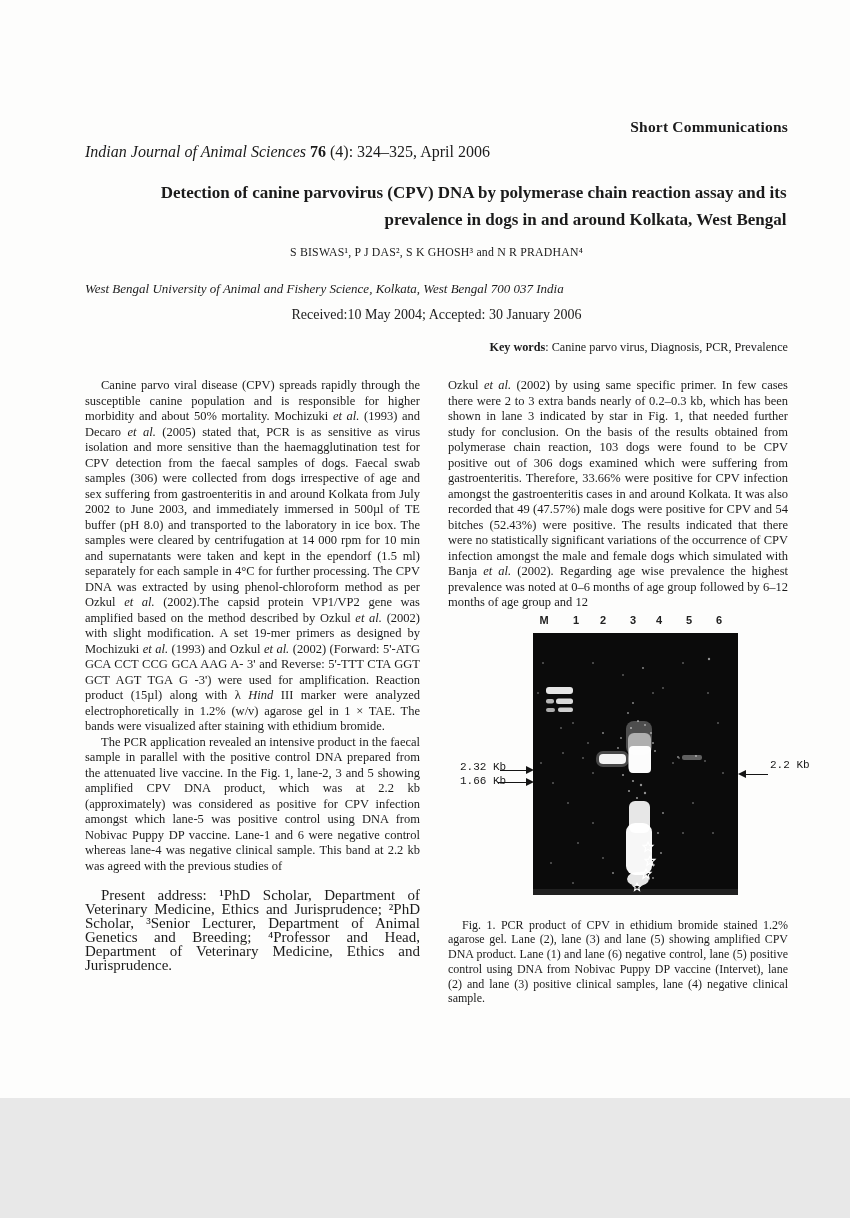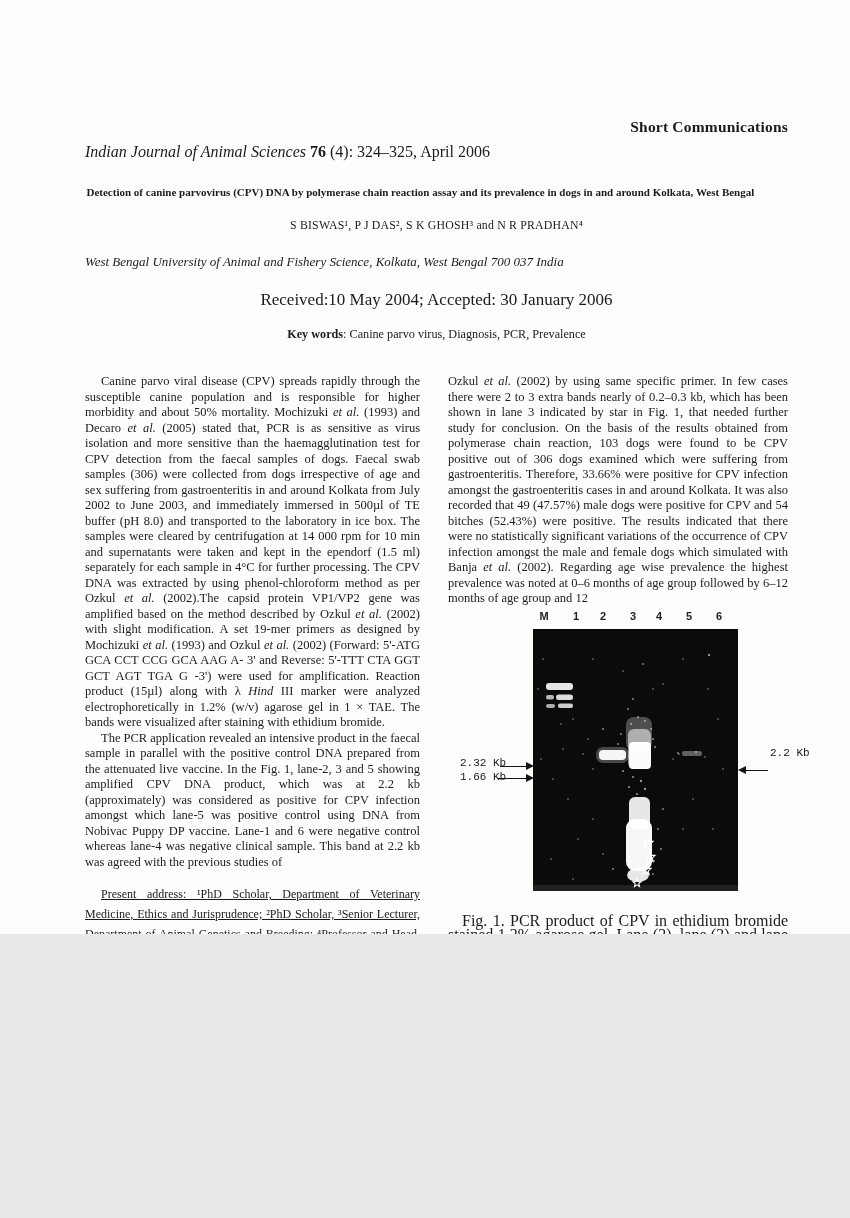--- a/index.html
+++ b/index.html
@@ -1,19 +1,19 @@
 <!DOCTYPE html>
 <html><head>
 <meta charset="utf-8">
 <title>Short Communications</title>
 <style>
   html,body{margin:0;padding:0;background:#e8e8e8;}
   .page{
     position:relative;
-    width:850px;height:934px;
+    width:850px;height:1098px;
     margin:0 auto;
     background:#fdfdfc;
     color:#1b1b1b;
     font-family:"Liberation Serif", serif;
     box-sizing:border-box;
     padding:0 62px 8px 85px;
     overflow:hidden;
   }
   .section-heading{
     margin-top:118px;
@@ -22,67 +22,66 @@
     font-weight:bold;
     letter-spacing:.2px;
   }
   .journal-line{
     margin-top:7px;
     font-size:16px;
   }
   .article-title{
     margin:18px auto 0 auto;
     max-width:700px;
-    text-align:left;
-    font-size:11px;
+    text-align:right;
+    font-size:17px;
     font-weight:bold;
     line-height:27px;
   }
   .authors{
     margin-top:12px;
     text-align:center;
     font-size:11.8px;
     letter-spacing:.2px;
   }
   .affiliation{
     margin-top:21px;
     text-align:left;
     font-style:italic;
     font-size:13px;
   }
   .dates{
-    margin-top:20px;
+    margin-top:10px;
     text-align:center;
-    font-size:17px;
+    font-size:14px;
   }
   .keywords{
     margin-top:17px;
-    text-align:center;
+    text-align:right;
     font-size:12.2px;
   }
   .columns{
-    margin-top:32px;
+    margin-top:23px;
     display:flex;
     gap:28px;
   }
   .col{width:340px;}
   p.body{
     margin:0;
     font-size:12.5px;
     line-height:15.5px;
     text-align:justify;
   }
   p.body.indent{text-indent:16px;}
   p.footnote{
     margin:14px 0 0 0;
-    font-size:12px;
-    line-height:20px;
+    font-size:15px;
+    line-height:14px;
     text-align:justify;
     text-indent:16px;
-    text-decoration:underline;
   }
   
   .figure{
     position:relative;
     height:307px;
     width:340px;
   }
   .lane-label{
     position:absolute;
     top:3px;
@@ -108,21 +107,21 @@
   }
   .mk{
     position:absolute;
     font-family:Liberation Mono, monospace;
     font-size:11px;
     color:#161616;
     white-space:nowrap;
   }
   .mk1{left:12px; top:150px;}
   .mk2{left:12px; top:164px;}
-  .mk3{left:322px; top:140px;}
+  .mk3{left:322px; top:148px;}
   .arr{
     position:absolute;
     height:0;
     border-top:1.6px solid #151515;
   }
   .arr-right::after{
     content:"";
     position:absolute;
     right:-8px; top:-5px;
     width:0;height:0;
@@ -137,21 +136,21 @@
     width:0;height:0;
     border-right:8px solid #151515;
     border-top:4px solid transparent;
     border-bottom:4px solid transparent;
   }
   .a1{left:52px; top:159px; width:26px;}
   .a2{left:50px; top:171px; width:28px;}
   .a3{left:298px; top:163px; width:22px;}
   p.caption{
     margin:0;
-    font-size:16px;
+    font-size:12px;
     line-height:14.8px;
     text-align:justify;
     text-indent:14px;
   }
 </style>
 </head>
 <body>
 
 <div class="page">
 

